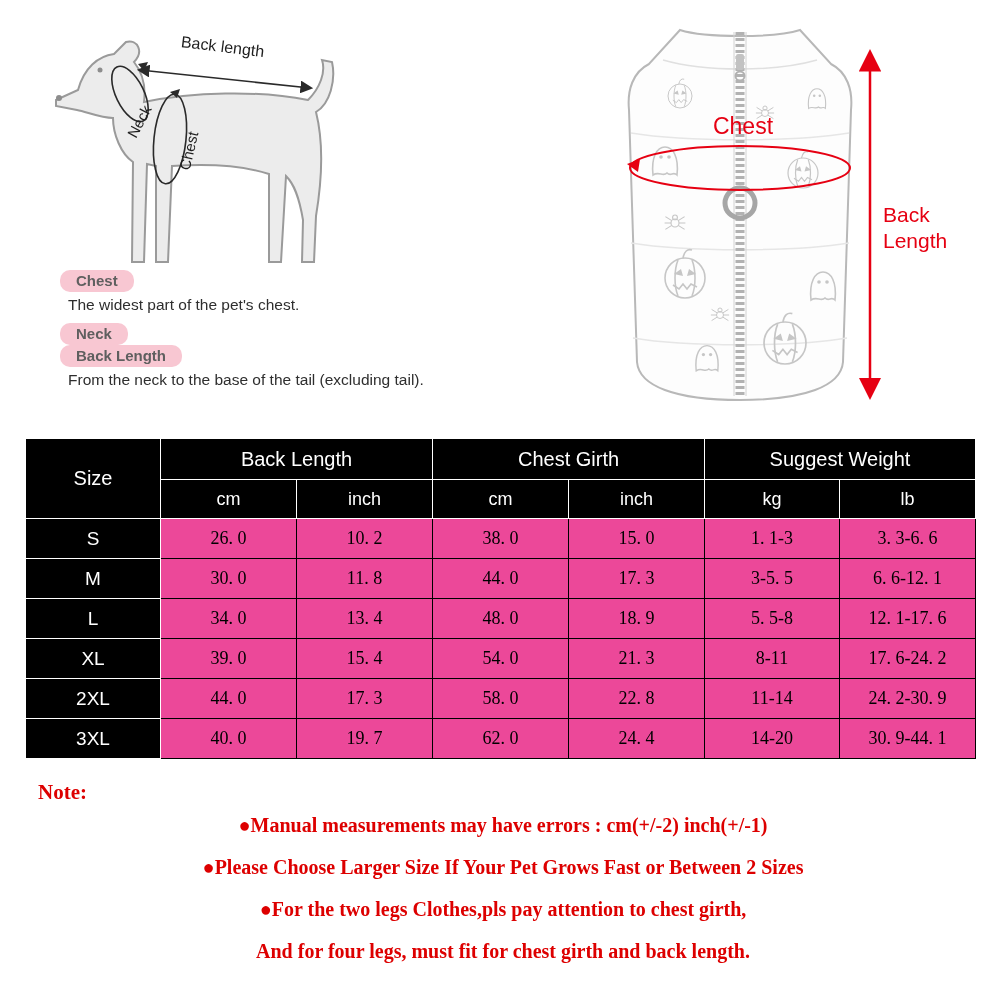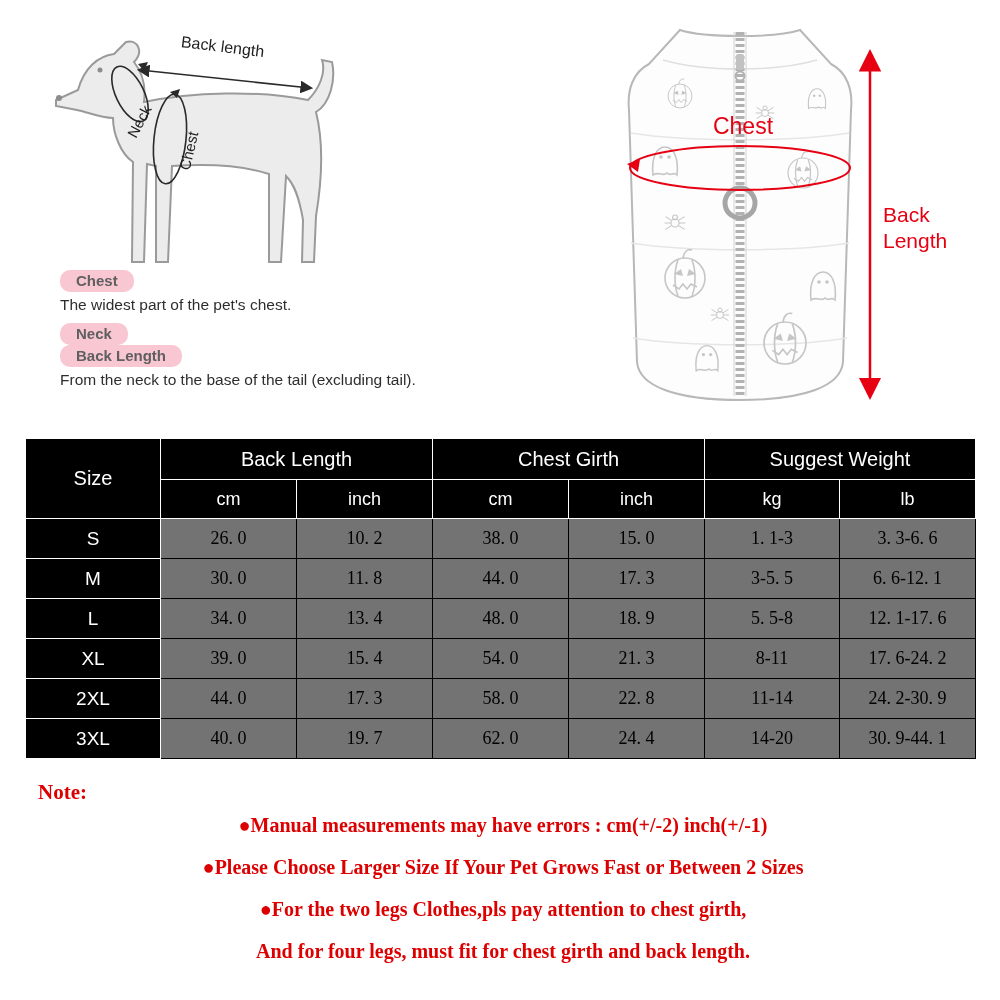--- a/index.html
+++ b/index.html
@@ -3,31 +3,31 @@
 <meta charset="utf-8">
 <style>
   html,body{margin:0;padding:0;background:#fff;}
   .canvas{position:relative;width:1000px;height:1000px;background:#fff;overflow:hidden;
           font-family:"Liberation Sans",sans-serif;}
 
   
   .defs{position:absolute;left:58px;top:270px;width:480px;}
   .badge{display:inline-block;background:#f8c7d2;color:#5f5f5f;font-weight:bold;
          font-size:15px;line-height:20px;padding:1px 16px;border-radius:10px;margin-left:2px;}
-  .def-text{color:#2e2e2e;font-size:15.5px;margin:4px 0 9px 2px;}
+  .def-text{color:#2e2e2e;font-size:15.5px;margin:4px 0 9px 10px;}
 
   
   table.size-table{position:absolute;left:25px;top:438px;width:950px;
         border-collapse:collapse;table-layout:fixed;text-align:center;}
   table.size-table td{padding:0;}
   .k{background:#000;color:#fff;border:1px solid #fff;font-family:"Liberation Sans",sans-serif;}
   .kh{font-size:20px;}
   .ku{font-size:18px;}
   .ks{font-size:19px;}
-  .d{background:#737373;color:#000;border:1px solid #000;
+  .d{background:#ec4899;color:#000;border:1px solid #000;
      font-family:"Liberation Serif",serif;font-size:18px;}
   tr.rh1{height:41px;text-align:center;} tr.rh2{height:39px;} tr.rr{height:40px;}
 
   
   .notes{position:absolute;left:38px;top:780px;width:930px;
          font-family:"Liberation Serif",serif;font-weight:bold;color:#dd0000;}
   .note-title{font-size:21px;margin-bottom:9px;}
   .note-line{font-size:20px;margin-bottom:19px;text-align:center;}
 
   

